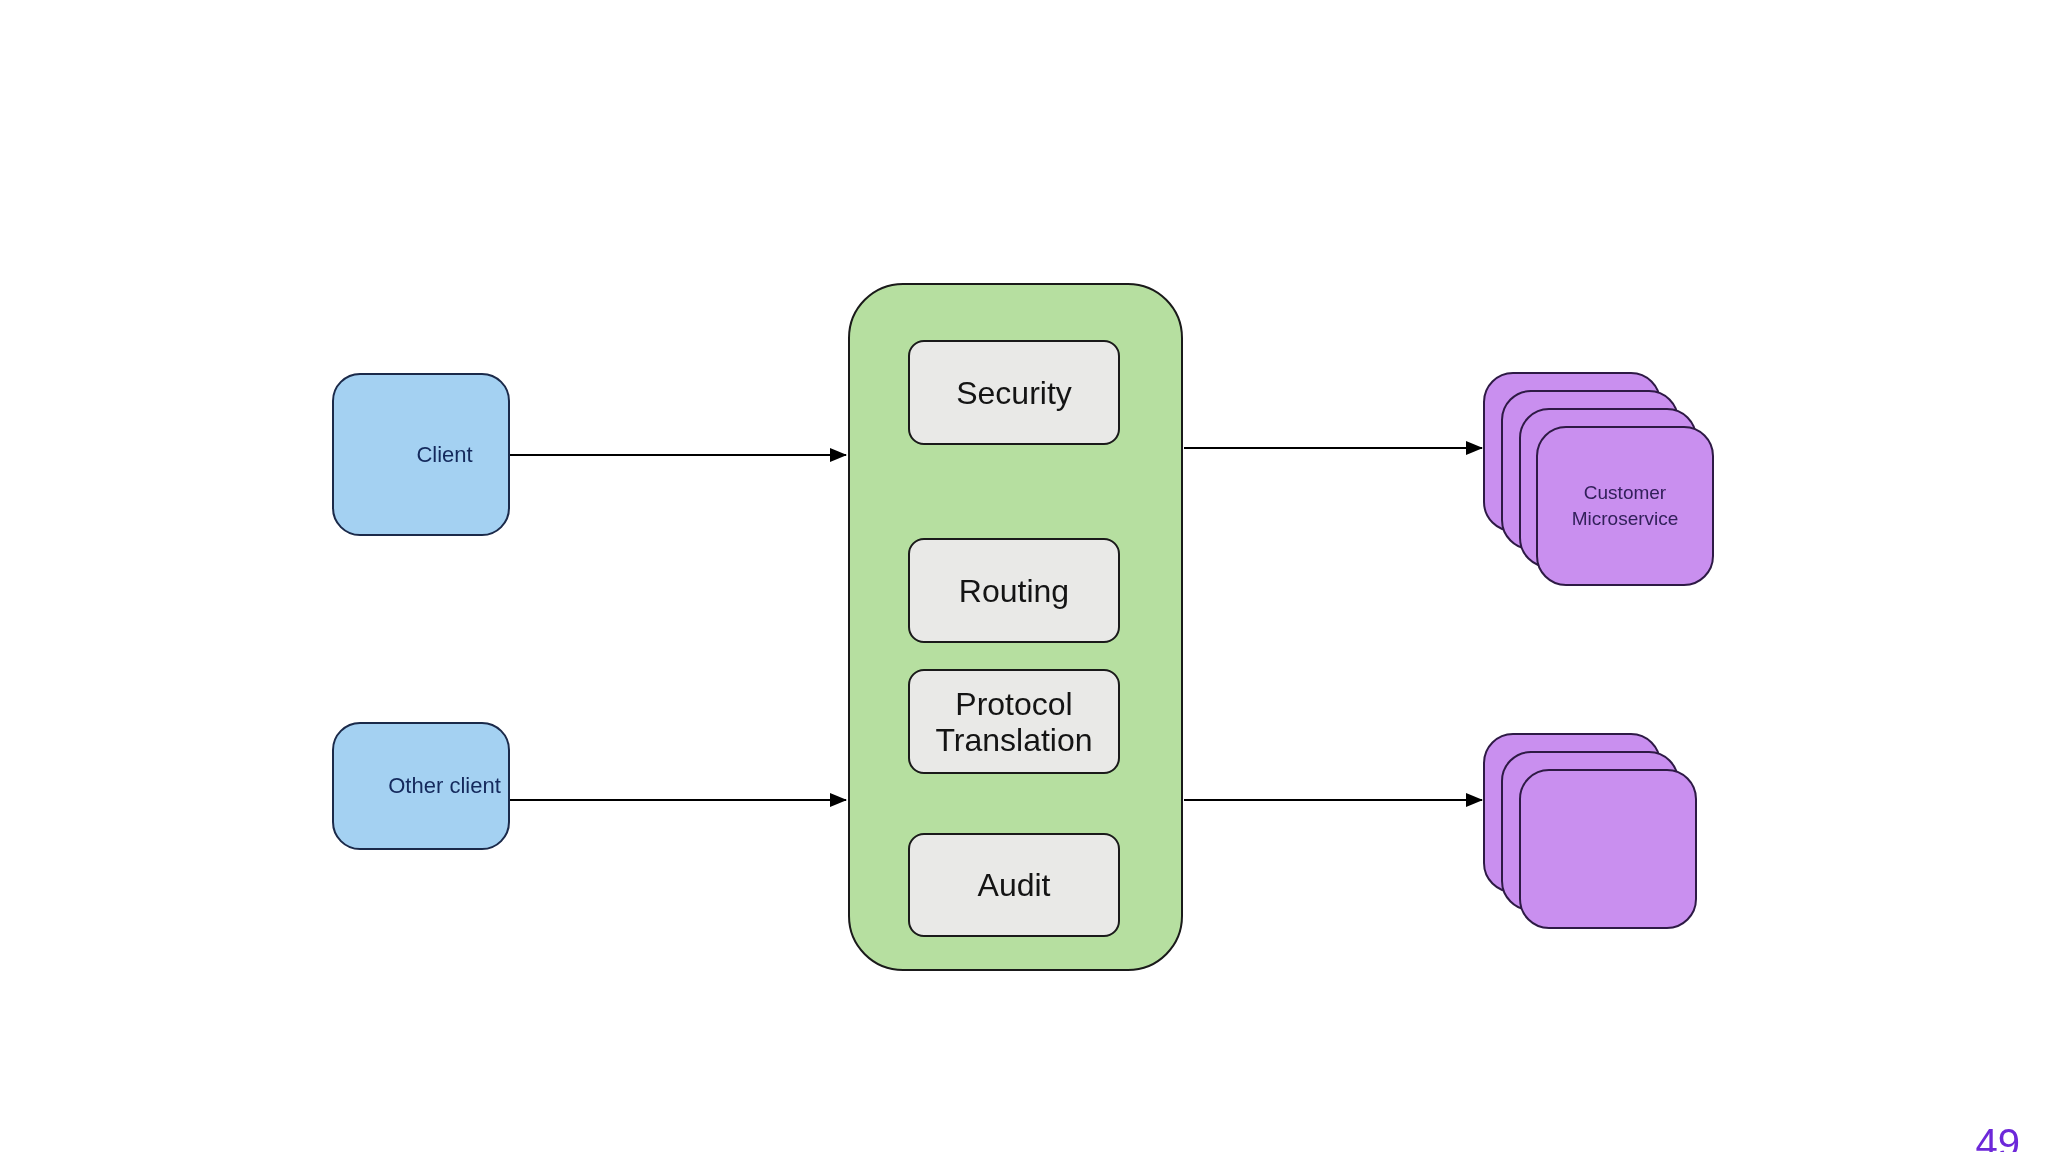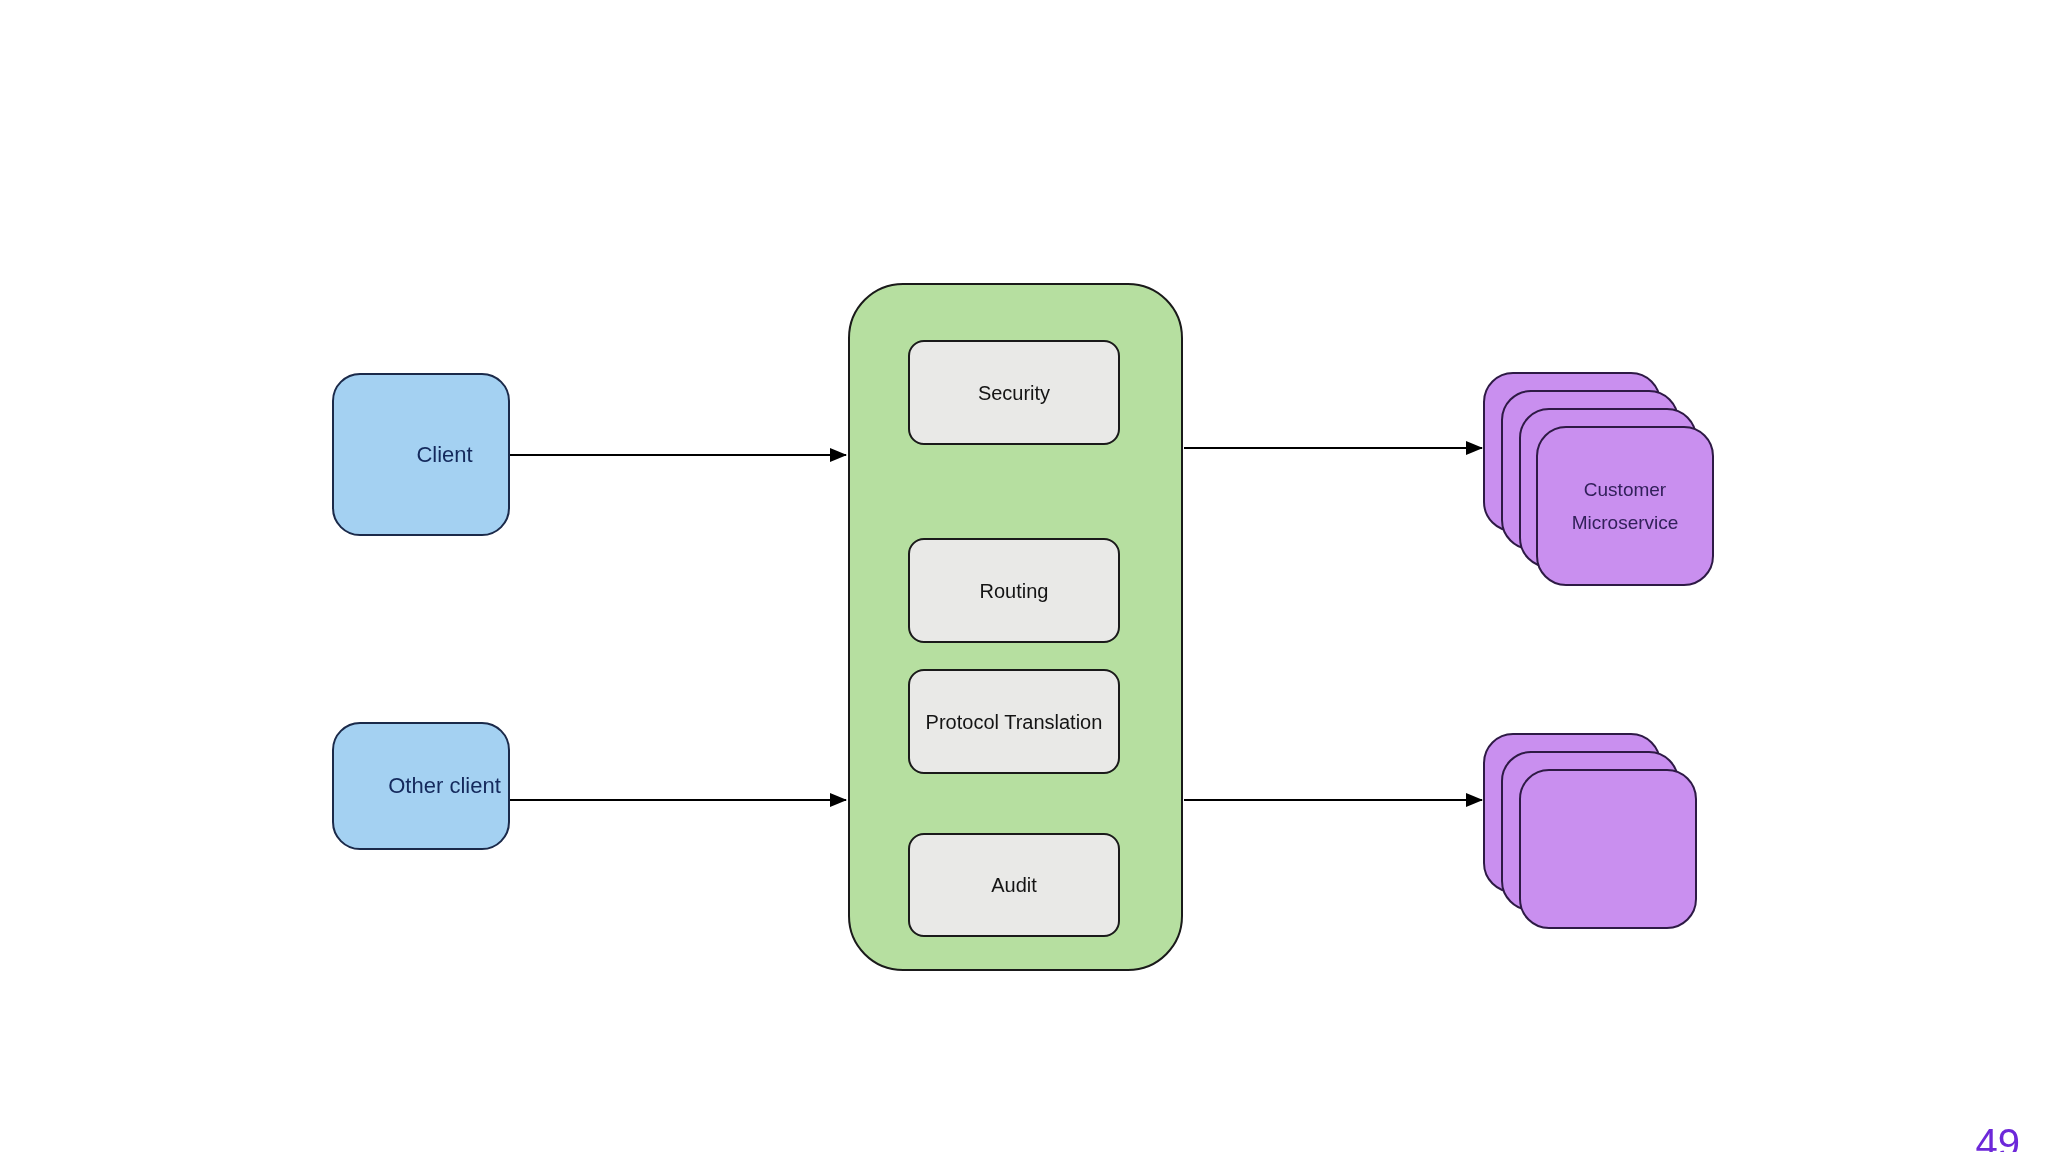--- a/index.html
+++ b/index.html
@@ -68,21 +68,21 @@
     width: 212px;
     height: 105px;
     background: var(--module-fill, #e9e9e7);
     border: 2px solid #1a1a1a;
     border-radius: 16px;
     box-sizing: border-box;
     display: flex;
     align-items: center;
     justify-content: center;
     text-align: center;
-    font-size: 20px;
+    font-size: 32px;
     line-height: 36px;
     color: #141414;
     padding: 0 14px;
   }
   #module-security { top: 340px; }
   #module-routing  { top: 508px; margin-top: 30px; }
   #module-protocol { top: 669px; }
   #module-audit    { top: 833px; height: 104px; }
 
   
@@ -103,21 +103,21 @@
     box-sizing: border-box;
   }
   .service-layer.l0 { left: 0;    top: 0; }
   .service-layer.l1 { left: 18px; top: 18px; }
   .service-layer.l2 { left: 36px; top: 36px; }
   .service-layer.l3 { left: 53px; top: 54px; display: flex; align-items: center; justify-content: center; }
   .service-label {
     width: 170px;
     text-align: center;
     font-size: 19px;
-    line-height: 33px;
+    line-height: 26px;
     color: #32205a;
   }
 
   
   .arrow {
     position: absolute;
     height: 2px;
     background: #000000;
   }
   .arrow::after {

